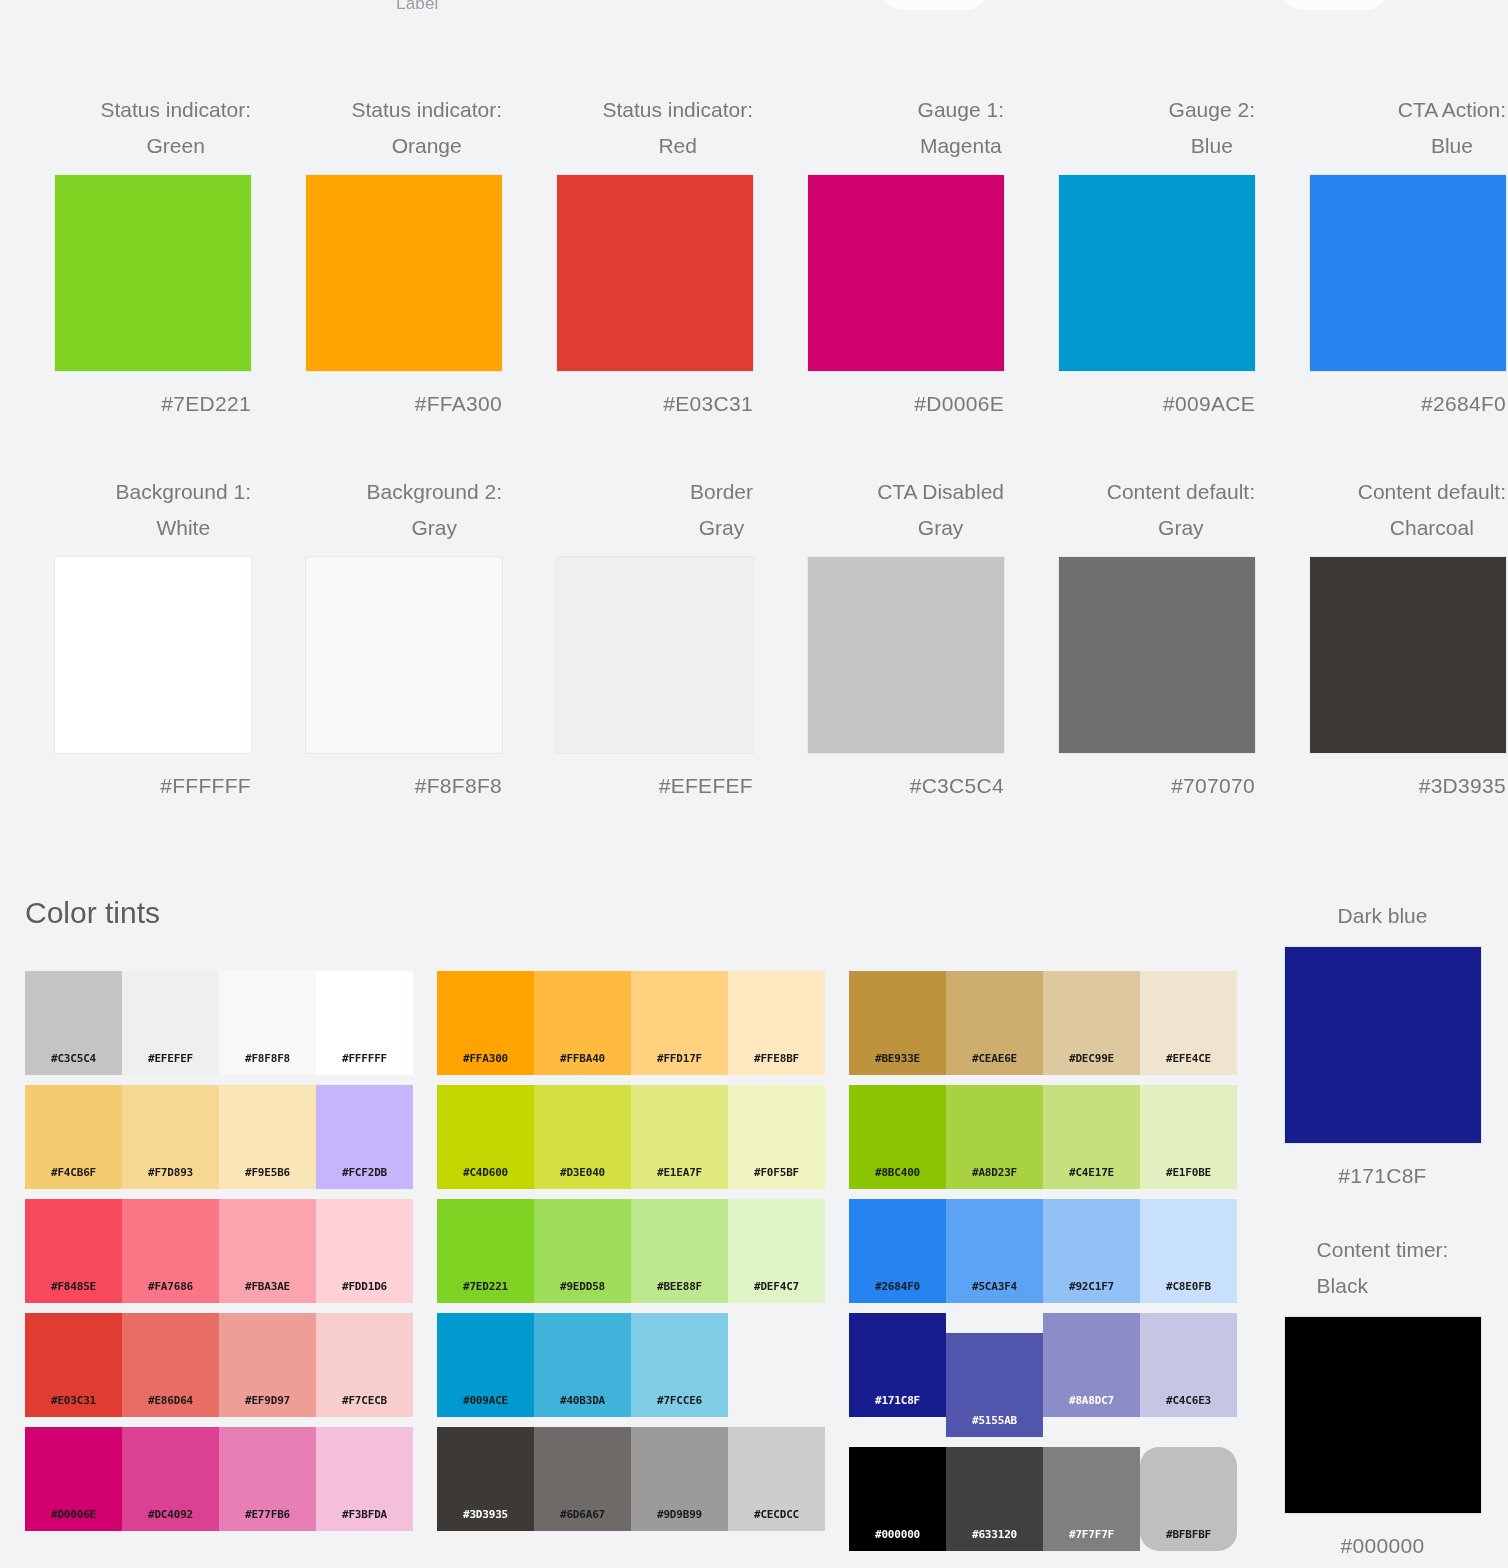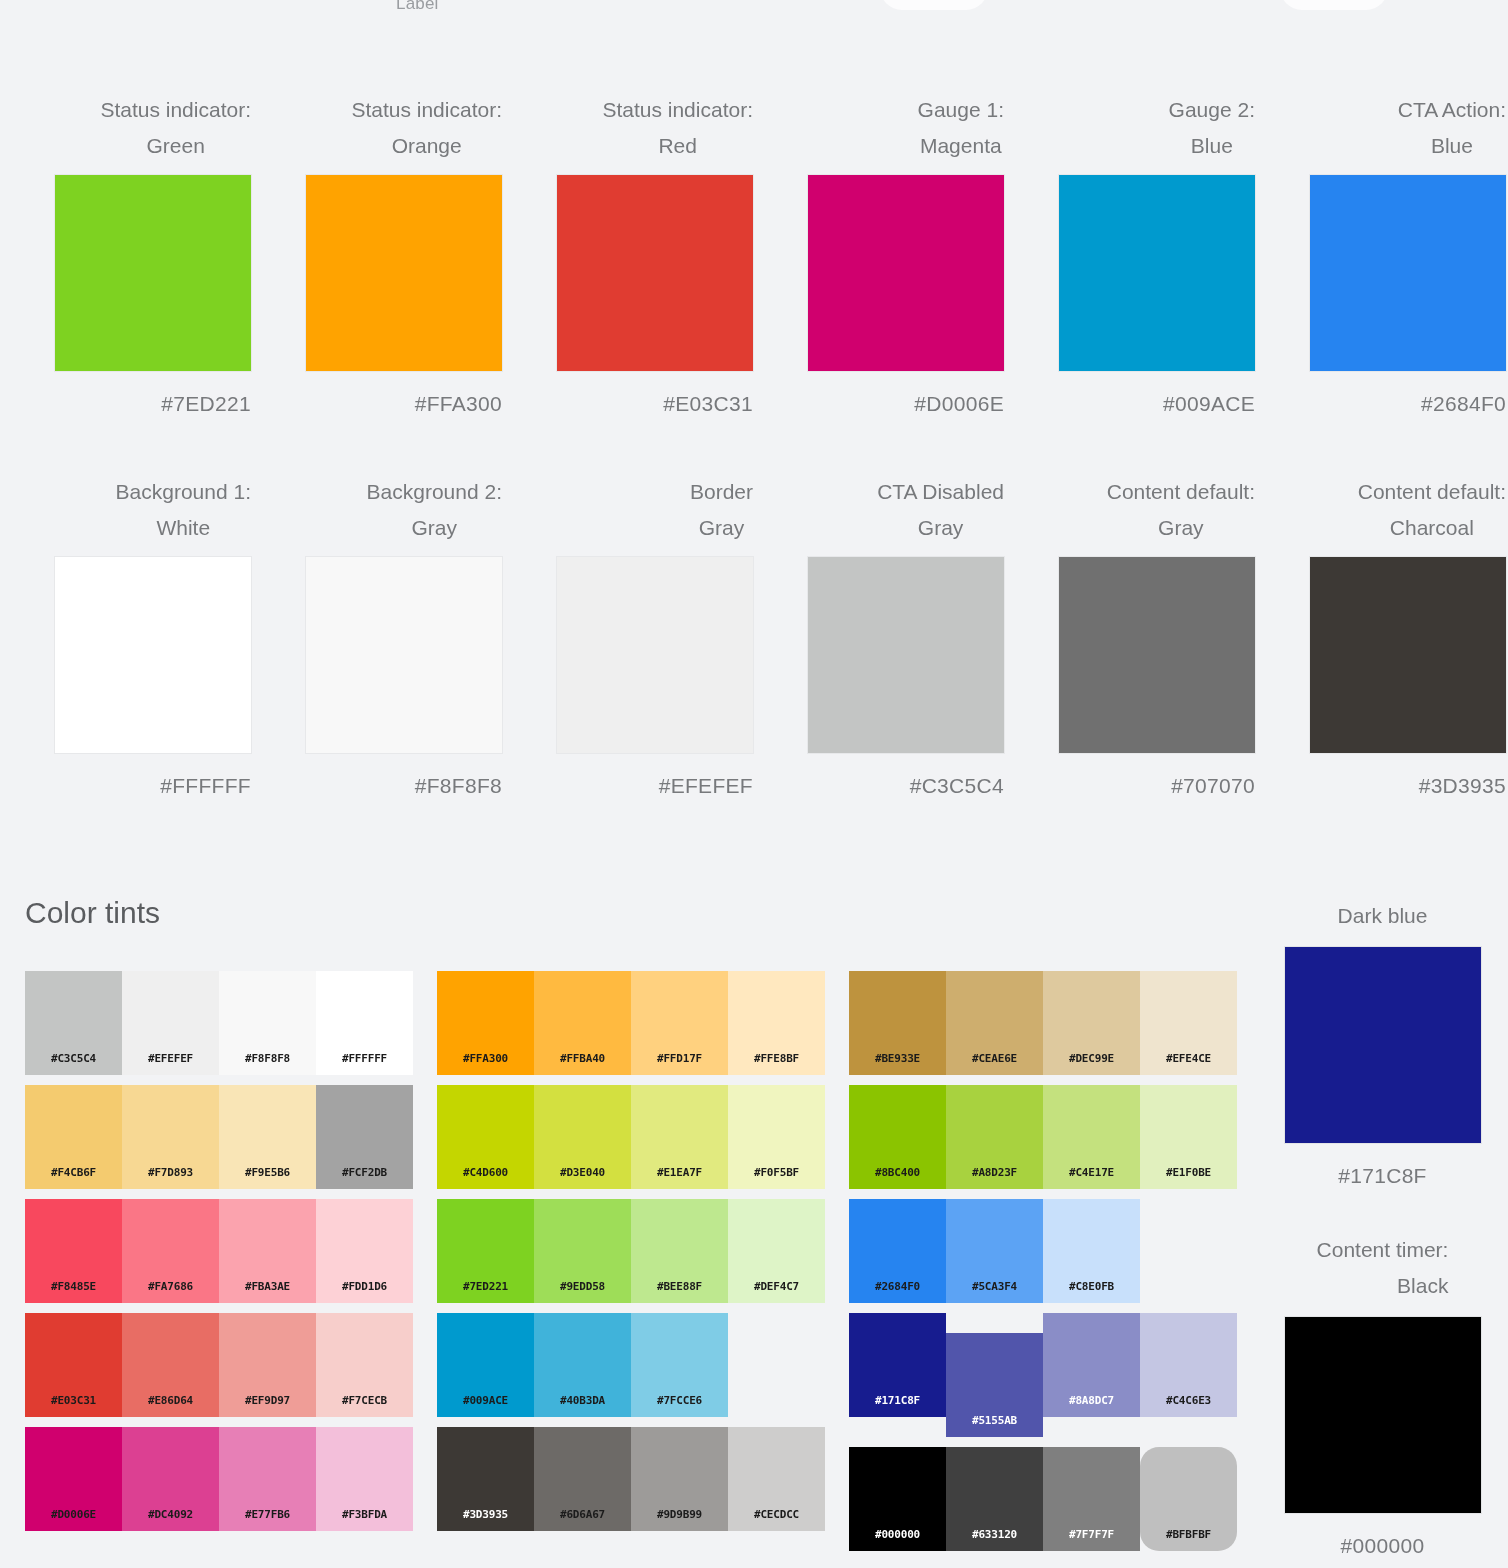--- a/index.html
+++ b/index.html
@@ -105,21 +105,21 @@
     left: 1257px; top: 898px;
     width: 251px;
     display: flex;
     flex-direction: column;
     align-items: center;
   }
   .right-title {
     font-size: 21px;
     line-height: 36px;
     color: #77797C;
-    text-align: right;
+    text-align: left;
     white-space: pre-line;
   }
   .right-chip {
     width: 196px;
     height: 196px;
     margin-top: 13px;
     box-shadow: 0 0 0 1px rgba(0,0,0,0.06);
   }
   .right-hex {
     margin-top: 21px;
@@ -237,21 +237,21 @@
         <div class="tint-row">
           <div class="tint-cell" style="background: rgb(244, 203, 111);">
             <span class="tint-hex">#F4CB6F</span>
           </div>
           <div class="tint-cell" style="background: rgb(247, 216, 147);">
             <span class="tint-hex">#F7D893</span>
           </div>
           <div class="tint-cell" style="background: rgb(249, 229, 182);">
             <span class="tint-hex">#F9E5B6</span>
           </div>
-          <div class="tint-cell" style="background: #a3a3a3;">
+          <div class="tint-cell" style="background: #c4b5fd;">
             <span class="tint-hex">#FCF2DB</span>
           </div>
         </div>
         <div class="tint-row">
           <div class="tint-cell" style="background: rgb(248, 72, 94);">
             <span class="tint-hex">#F8485E</span>
           </div>
           <div class="tint-cell" style="background: rgb(250, 118, 134);">
             <span class="tint-hex">#FA7686</span>
           </div>
@@ -388,20 +388,23 @@
           <div class="tint-cell" style="background: rgb(225, 240, 190);">
             <span class="tint-hex">#E1F0BE</span>
           </div>
         </div>
         <div class="tint-row">
           <div class="tint-cell" style="background: rgb(38, 132, 240);">
             <span class="tint-hex">#2684F0</span>
           </div>
           <div class="tint-cell" style="background: rgb(92, 163, 244);">
             <span class="tint-hex">#5CA3F4</span>
+          </div>
+          <div class="tint-cell" style="background: rgb(146, 193, 247);">
+            <span class="tint-hex">#92C1F7</span>
           </div>
           <div class="tint-cell" style="background: rgb(200, 224, 251);">
             <span class="tint-hex">#C8E0FB</span>
           </div>
         </div>
         <div class="tint-row">
           <div class="tint-cell" style="background: rgb(23, 28, 143);">
             <span class="tint-hex light">#171C8F</span>
           </div>
           <div class="tint-cell" style="background: rgb(81, 85, 171); margin-top: 20px;">

